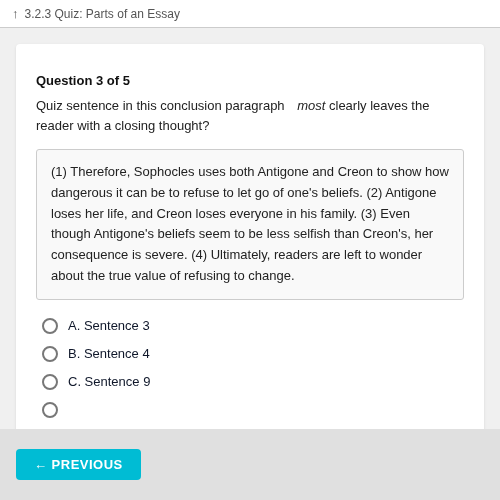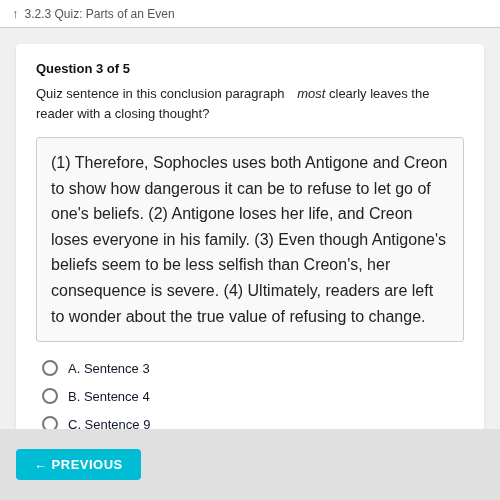--- a/index.html
+++ b/index.html
@@ -30,21 +30,21 @@
     }
 
     .top-bar-icon {
       font-size: 13px;
       color: #555;
     }
 
     .main-content {
       background-color: #fff;
       margin: 16px;
-      padding: 17px 20px;
+      padding: 29px 20px;
       border-radius: 4px;
       box-shadow: 0 1px 3px rgba(0,0,0,0.1);
     }
 
     .question-number {
       font-weight: bold;
       font-size: 13px;
       margin-bottom: 8px;
       color: #111;
     }
@@ -60,21 +60,21 @@
       font-style: italic;
       margin-left: 9px;
     }
 
     .passage-box {
       border: 1px solid #ccc;
       background-color: #f9f9f9;
       padding: 12px 14px;
       margin-bottom: 18px;
       border-radius: 3px;
-      font-size: 16px;
+      font-size: 13px;
       line-height: 1.6;
       color: #222;
     }
 
     .answer-options {
       display: flex;
       flex-direction: column;
       gap: 12px;
       padding-left: 6px;
     }
@@ -122,21 +122,21 @@
       gap: 6px;
       text-transform: uppercase;
       letter-spacing: 0.5px;
     }
   </style>
 </head>
 <body>
 
 <div class="top-bar">
   <span class="top-bar-icon">↑</span>
-  <span>3.2.3  Quiz: Parts of an Even</span>
+  <span>3.2.3  Quiz: Parts of an Essay</span>
 </div>
 
 <div class="main-content">
 
   <div class="question-number">Question 3 of 5</div>
 
   <div class="question-text">
     <span>Quiz sentence in this conclusion paragraph </span><em>most</em><span> clearly leaves the reader with a closing thought?</span>
   </div>
 

